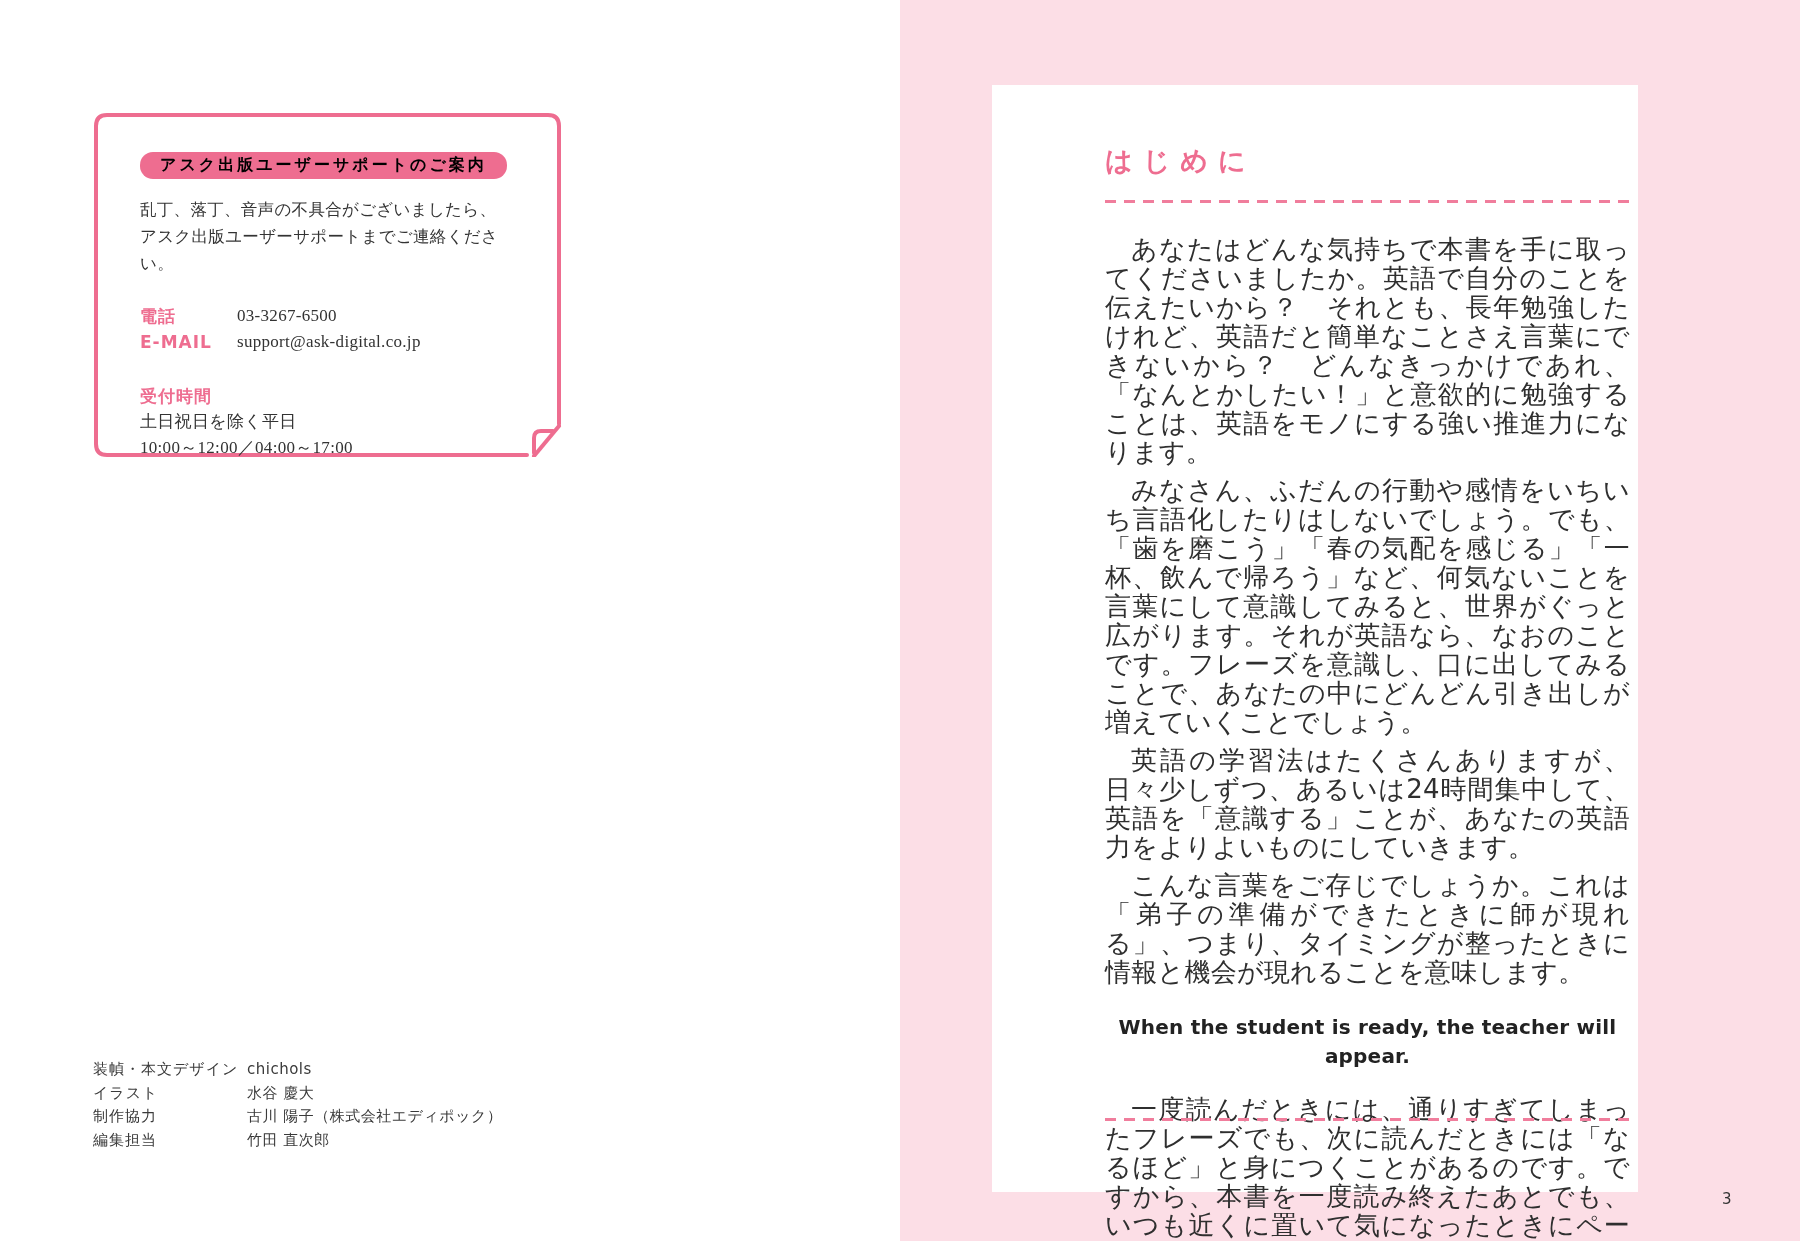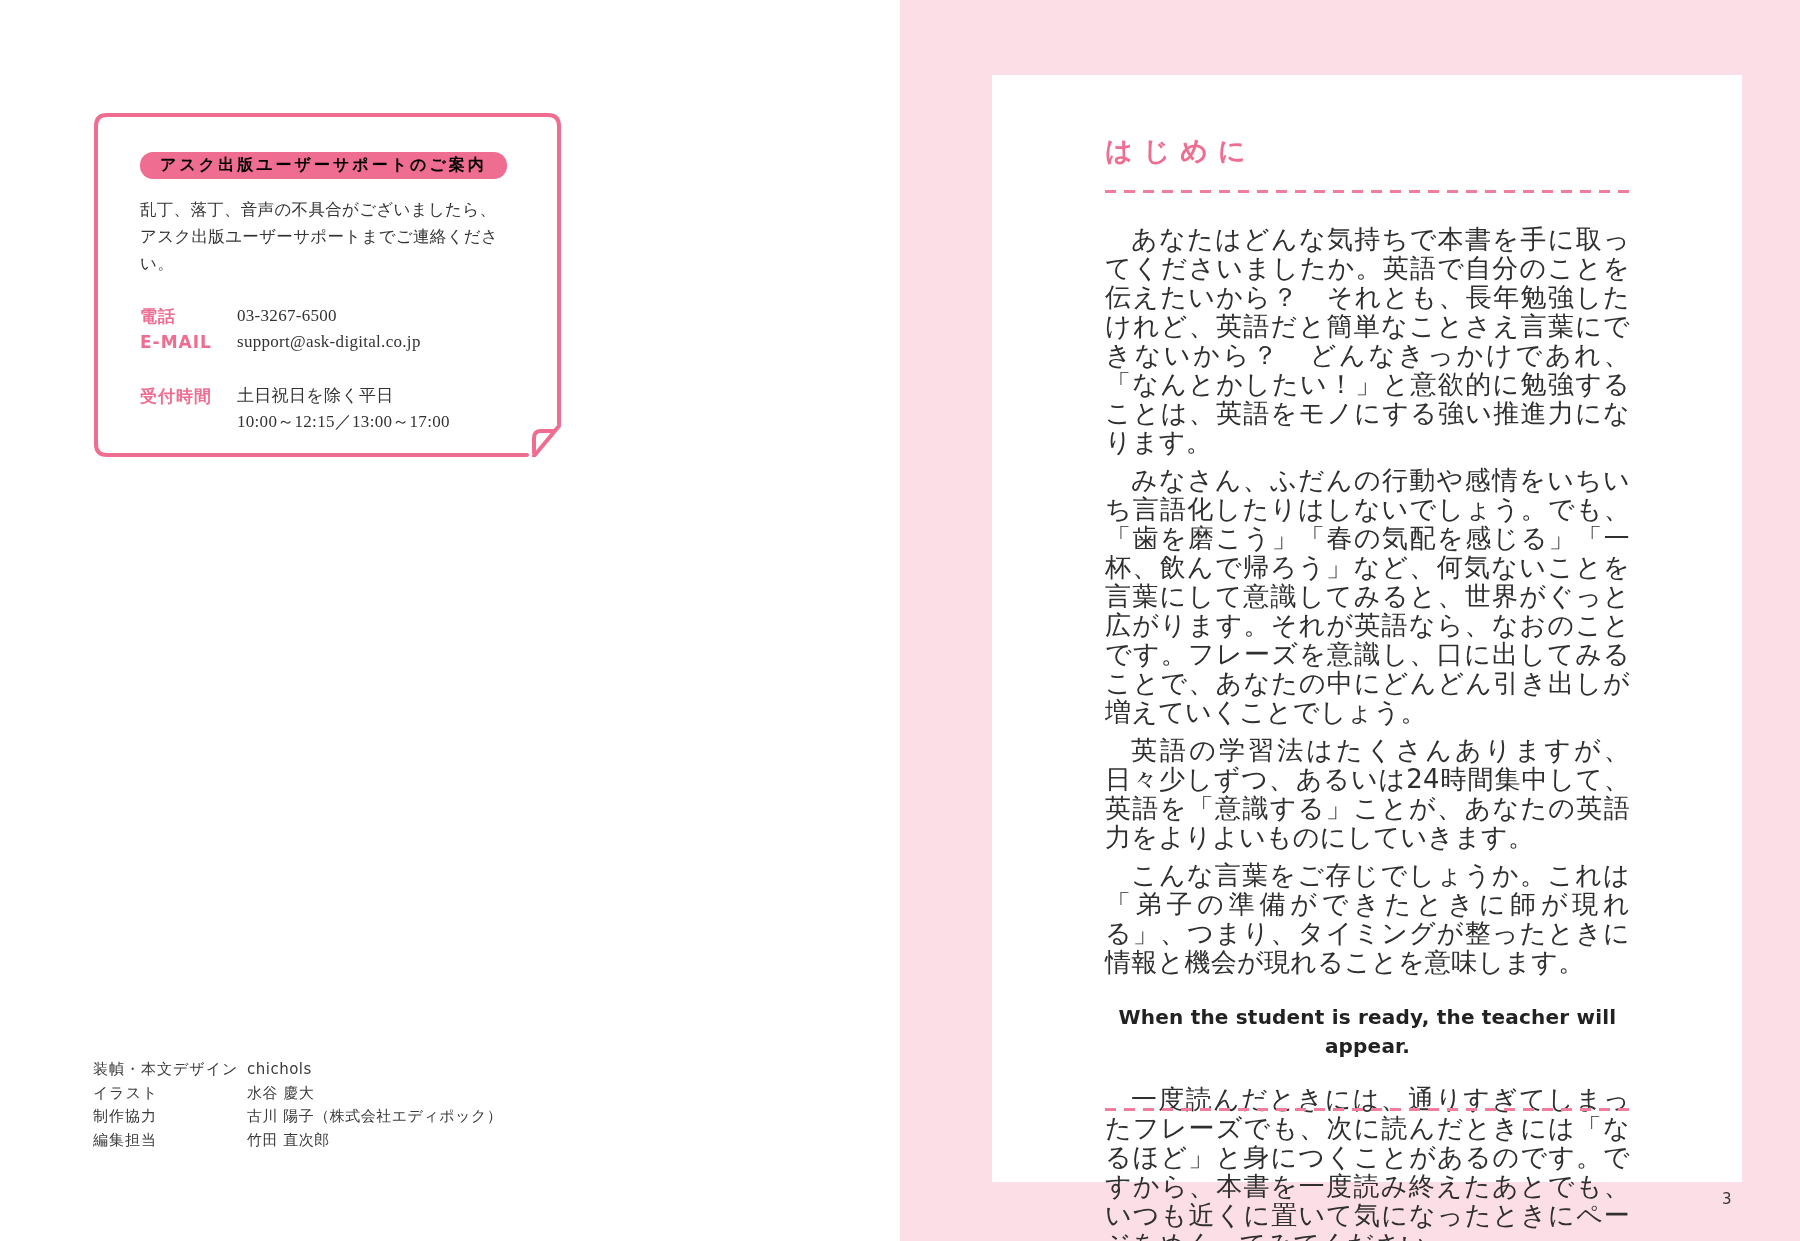--- a/index.html
+++ b/index.html
@@ -33,33 +33,33 @@
   }
   .support-intro {
     margin-top:17px;
     font-size:16.5px;
     line-height:27px;
     color:#333333;
     letter-spacing:0.3px;
   }
   .contacts { margin-top:26px; }
   .contact-row { display:flex; font-size:17px; line-height:26px; }
-  .contact-row.time { margin-top:28px; }
+  .contact-row.time { margin-top:28px;flex-direction:column; }
   .contact-label { width:97px; color:#ee6d90; font-weight:bold; flex:none; letter-spacing:1px; }
   .contact-value { color:#333333; letter-spacing:0.3px;font-family:Liberation Serif, serif; }
   .contact-value .v2 { display:block; }
 
   .credits { position:absolute; left:93px; top:1058px; width:520px; }
   .credit-row { display:flex; font-size:15px; line-height:23.5px; color:#3a3a3a; }
   .credit-label { width:154px; flex:none; letter-spacing:1px; }
   .credit-value { letter-spacing:0.5px; }
 
   
   .right-page { position:absolute; left:900px; top:0; width:900px; height:1241px; background:#fcdee6; }
-  .content-box { position:absolute; left:92px; top:75px; width:750px; height:1107px; background:#ffffff; }
+  .content-box { position:absolute; left:92px; top:85px; width:646px; height:1107px; background:#ffffff; }
 
   .page-title {
     position:absolute; left:113px; top:58px;
     color:#ee6d90; font-weight:bold;
     font-size:27px; letter-spacing:10px;
   }
   .dash-line {
     position:absolute; left:113px; width:525px; height:3px;
     background:repeating-linear-gradient(90deg,#f07d9c 0 11px,transparent 11px 19px);
   }
@@ -108,21 +108,21 @@
           <span class="contact-value">03-3267-6500</span>
         </div>
         <div class="contact-row">
           <span class="contact-label">E-MAIL</span>
           <span class="contact-value">support@ask-digital.co.jp</span>
         </div>
         <div class="contact-row time">
           <span class="contact-label">受付時間</span>
           <span class="contact-value">
             <span>土日祝日を除く平日</span>
-            <span class="v2">10:00～12:15／13:00～17:00</span>
+            <span class="v2">10:00～12:00／04:00～17:00</span>
           </span>
         </div>
       </div>
     </div>
   </div>
 
   <div class="credits">
     <div class="credit-row">
       <span class="credit-label">装幀・本文デザイン</span>
       <span class="credit-value">chichols</span>

